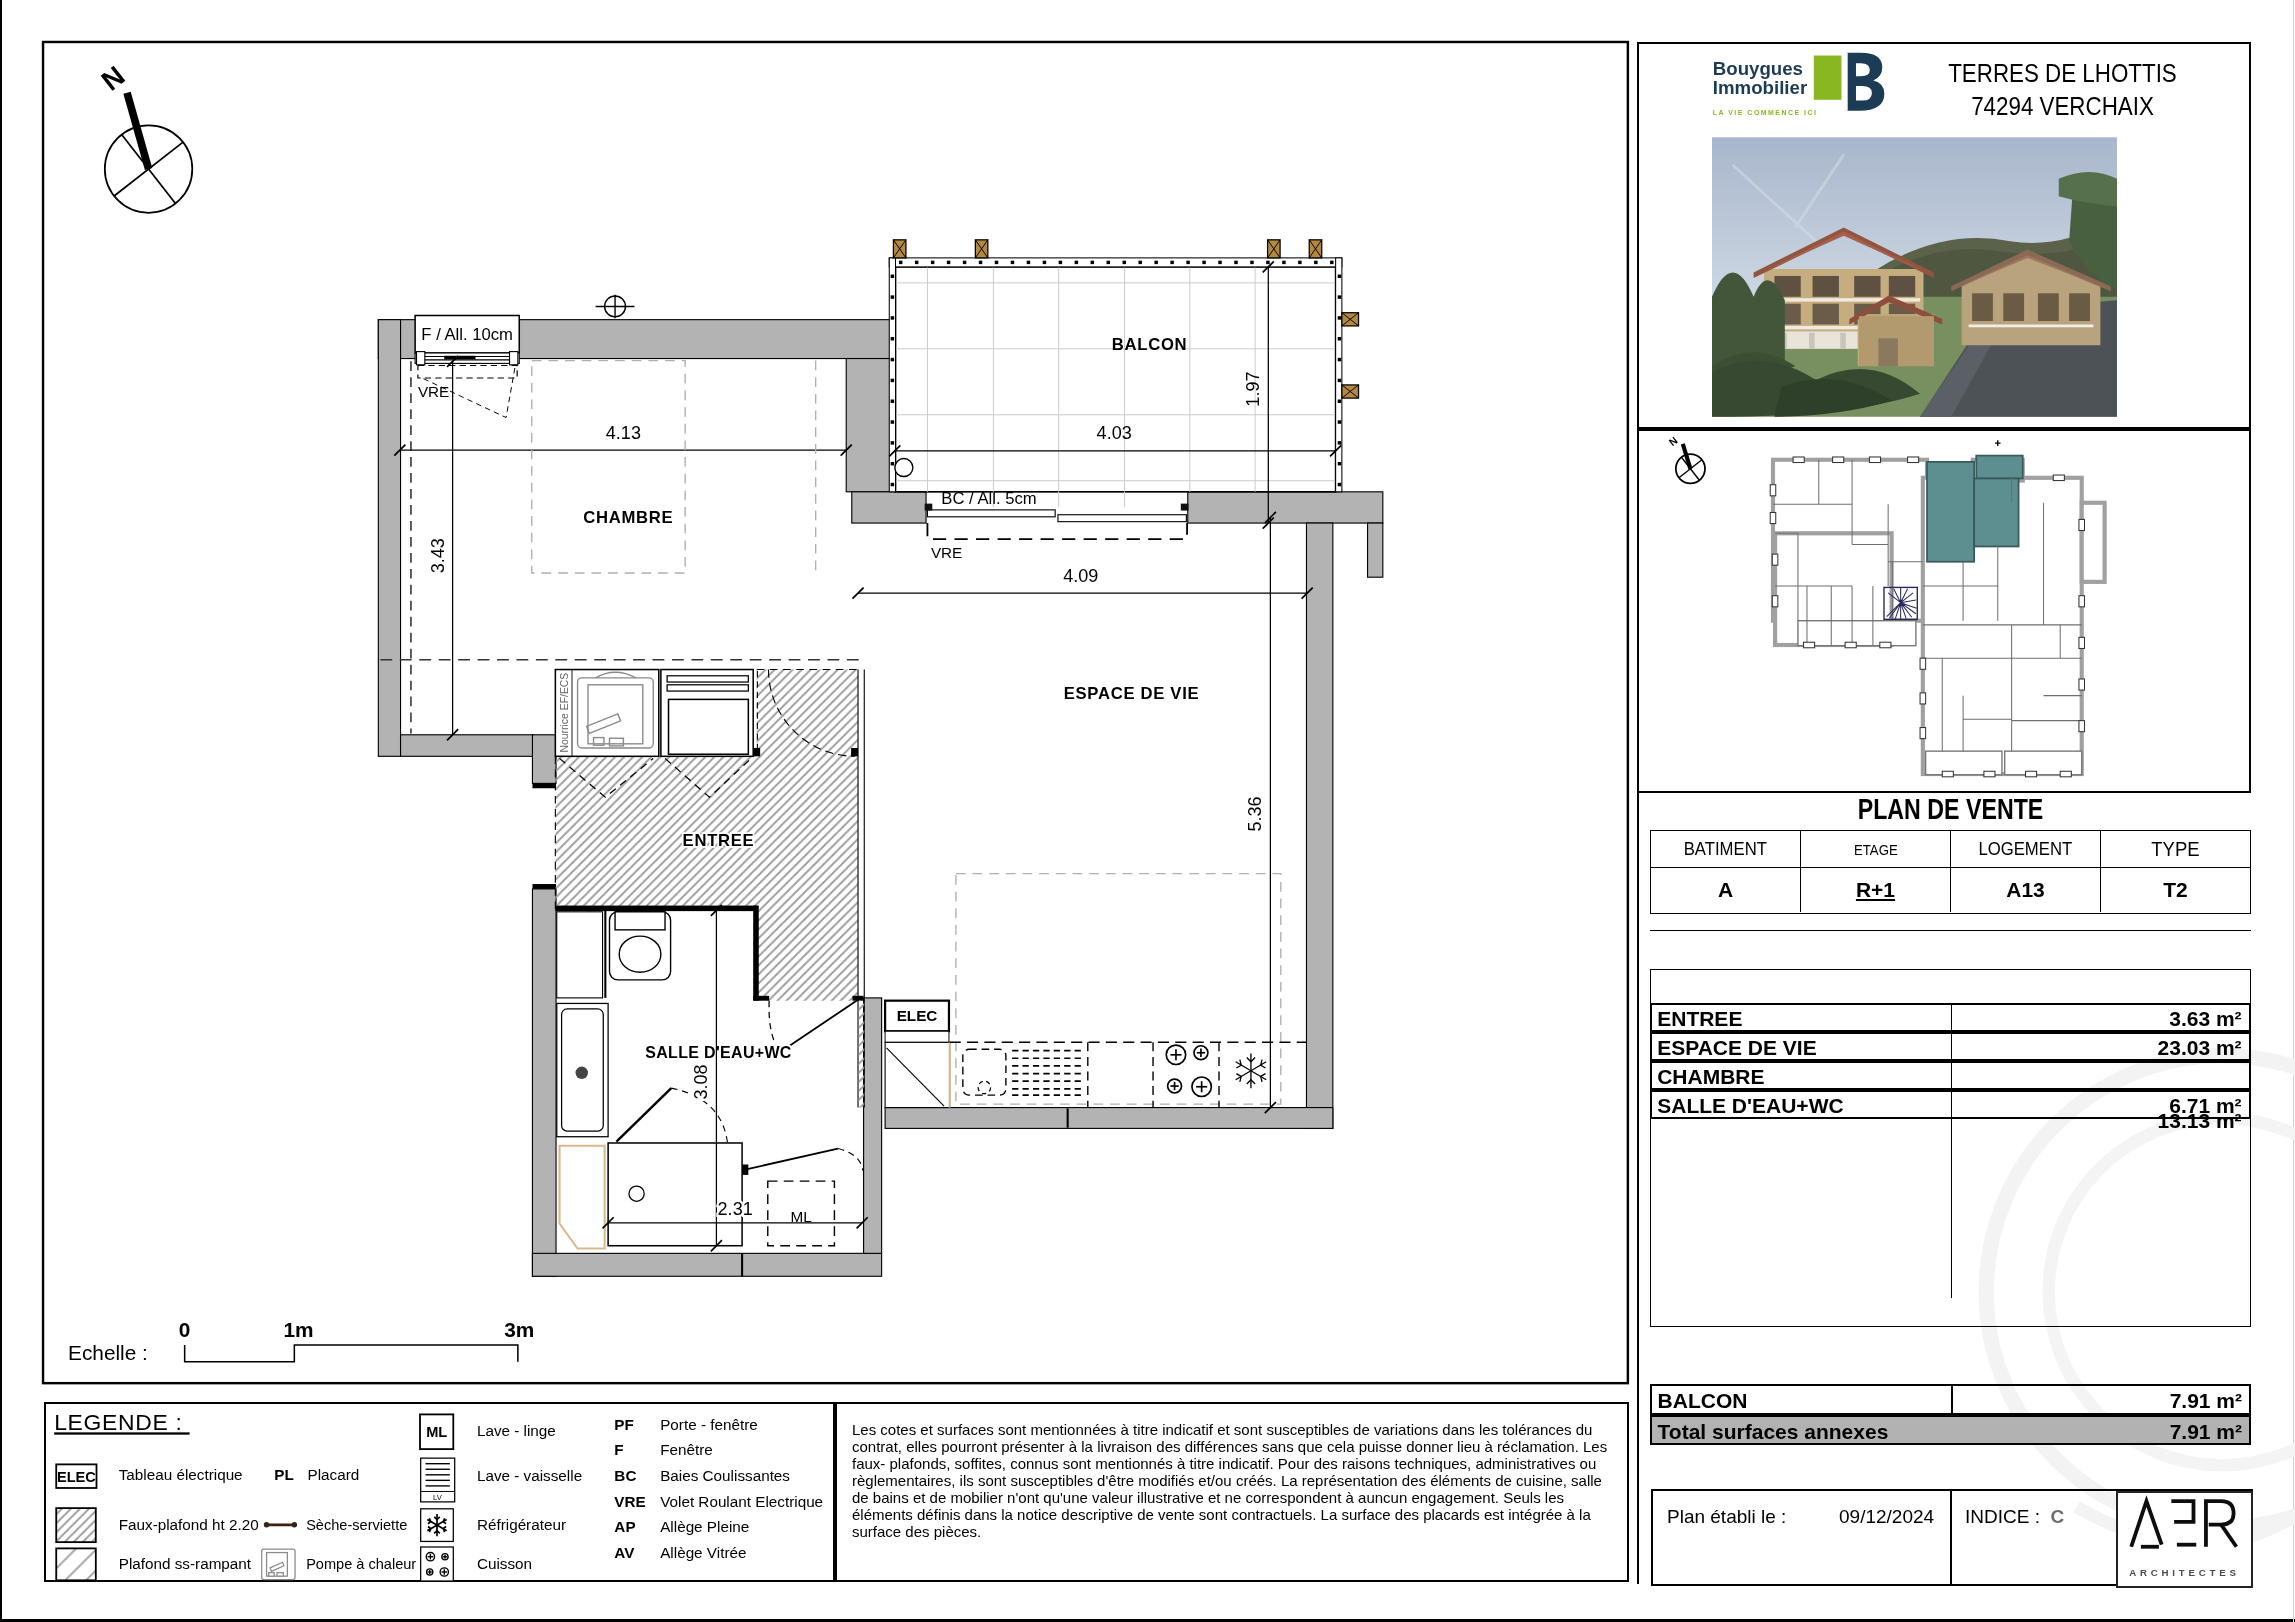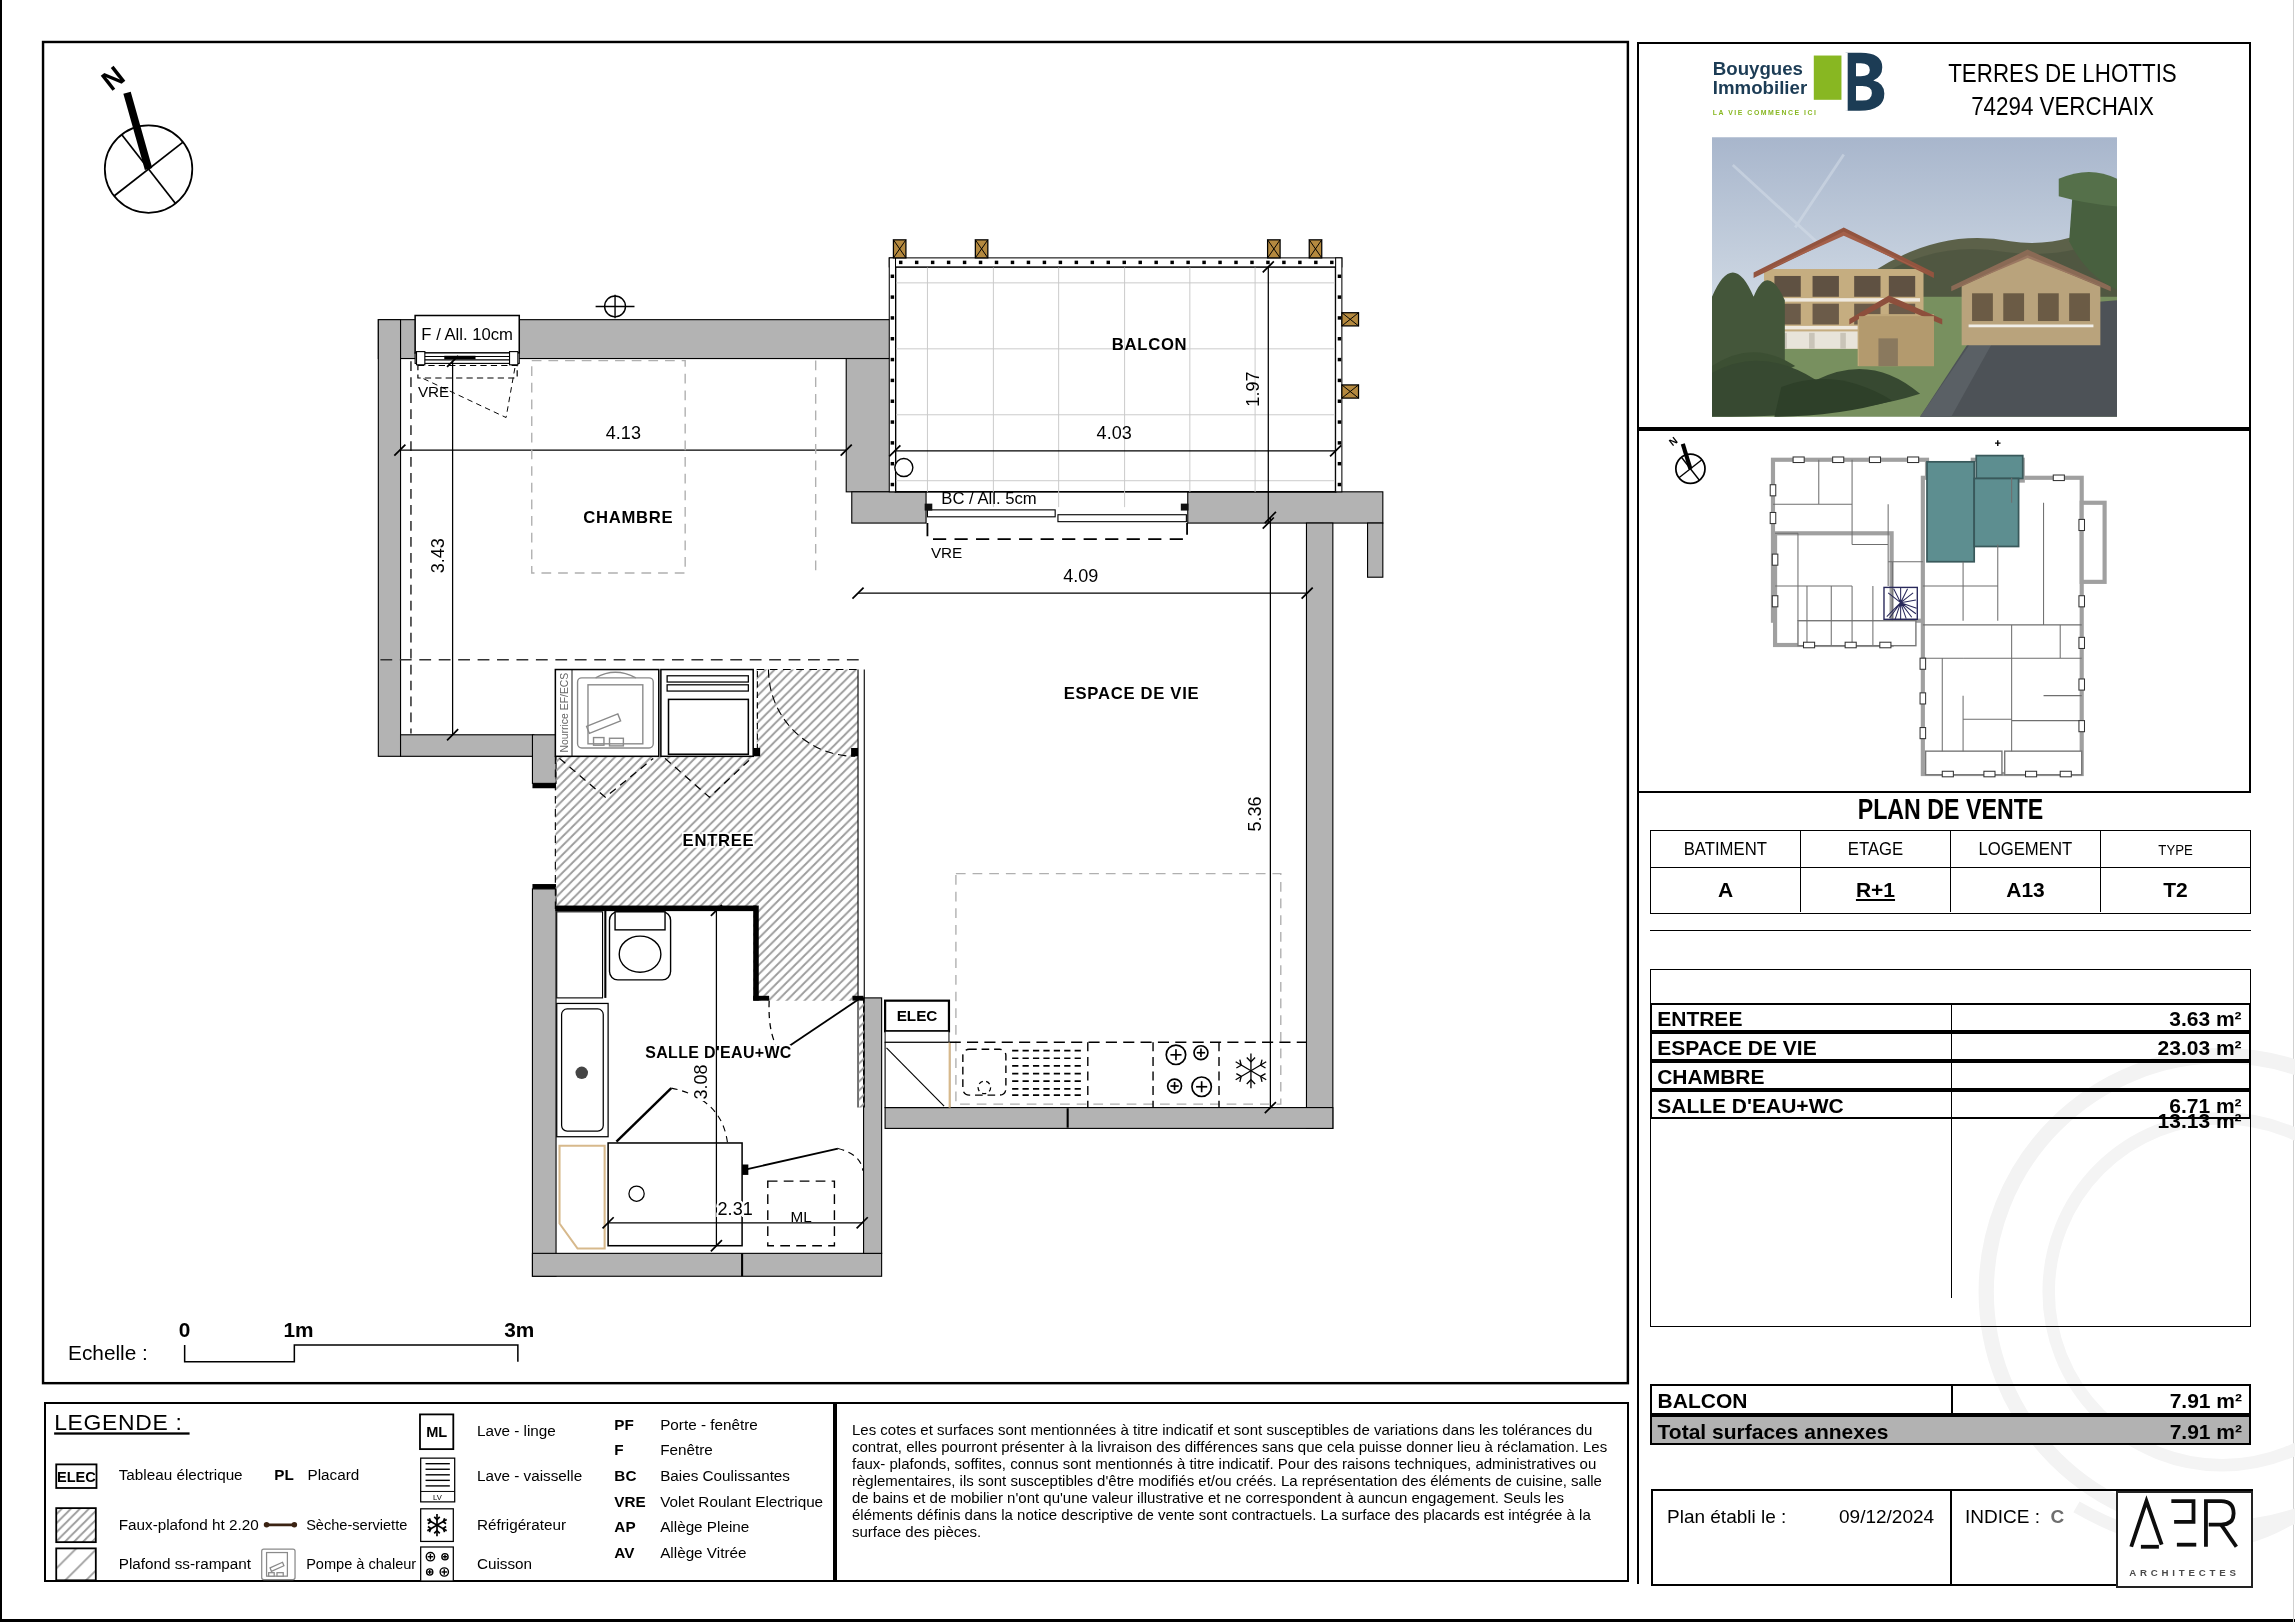--- a/index.html
+++ b/index.html
@@ -687,27 +687,27 @@
   <path d="M516,20 L524,20 M520,16 L520,24" stroke="#000" stroke-width="2"></path>
 </svg>
 
 <div class="abs" style="left:1650px;top:793px;width:601px;text-align:center;font-size:29px;font-weight:bold;letter-spacing:0;transform:scaleX(0.8);transform-origin:50% 50%;">PLAN DE VENTE</div>
 
 <div class="abs" style="left:1650px;top:830px;width:601px;height:84px;border:1.7px solid #000;box-sizing:border-box;">
   <div style="position:absolute;left:0;top:0;width:100%;height:37px;display:flex;box-sizing:border-box;border-bottom:1.4px solid #000;">
     <div style="flex:1;border-right:1.4px solid #000;display:flex;align-items:center;justify-content:center;font-size:19px;">
         <span style="transform:scaleX(0.88);">BATIMENT</span>
       </div>
-    <div style="flex:1;border-right:1.4px solid #000;display:flex;align-items:center;justify-content:center;font-size:19px;">
+    <div style="flex:1;border-right:1.4px solid #000;display:flex;align-items:center;justify-content:center;font-size:15px;">
         <span style="transform:scaleX(0.88);">ETAGE</span>
       </div>
     <div style="flex:1;border-right:1.4px solid #000;display:flex;align-items:center;justify-content:center;font-size:19px;">
         <span style="transform:scaleX(0.88);">LOGEMENT</span>
       </div>
-    <div style="flex:1;display:flex;align-items:center;justify-content:center;font-size:15px;">
+    <div style="flex:1;display:flex;align-items:center;justify-content:center;font-size:21px;">
         <span style="transform:scaleX(0.88);">TYPE</span>
       </div>
   </div>
   <div style="position:absolute;left:0;top:37px;width:100%;height:44px;display:flex;box-sizing:border-box;">
     <div style="flex:1;border-right:1.4px solid #000;display:flex;align-items:center;justify-content:center;font-size:21px;font-weight:bold;">A</div>
     <div style="flex:1;border-right:1.4px solid #000;display:flex;align-items:center;justify-content:center;font-size:21px;font-weight:bold;text-decoration:underline;">R+1</div>
     <div style="flex:1;border-right:1.4px solid #000;display:flex;align-items:center;justify-content:center;font-size:21px;font-weight:bold;">A13</div>
     <div style="flex:1;display:flex;align-items:center;justify-content:center;font-size:21px;font-weight:bold;">T2</div>
   </div>
 </div>

